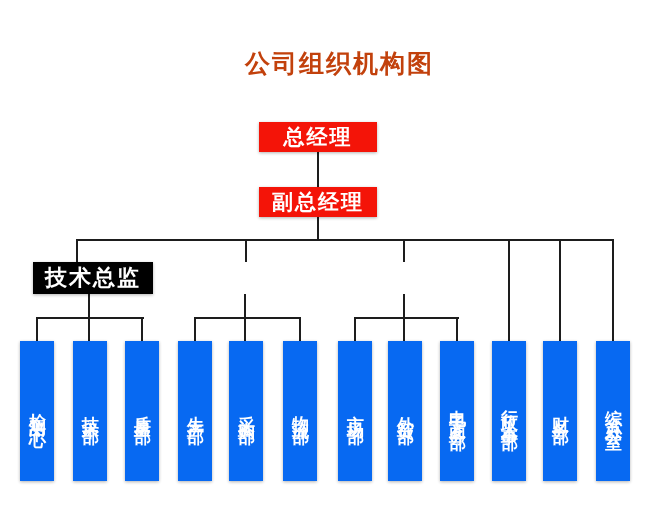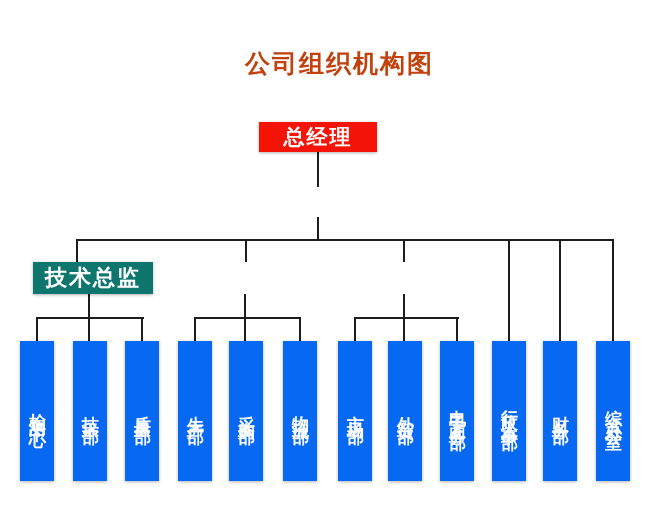--- a/index.html
+++ b/index.html
@@ -23,21 +23,21 @@
     text-align:right;
   }
   .exec {
     left:259px; width:118px; height:30px;
     background:#f41408; font-size:21px; letter-spacing:2px;
   }
   .ceo    { top:122px; }
   .deputy { top:187px; }
   .dir {
     top:262px; height:32px;
-    background:#0f766e; font-size:22px; letter-spacing:2px;
+    background:#000000; font-size:22px; letter-spacing:2px;
   }
   .dept {
     top:341px; width:34px; height:140px;
     background:#0769f2;
   }
   .dept span {
     writing-mode:vertical-rl; text-orientation:upright;
     font-size:17px; font-weight:bold; letter-spacing:6px; line-height:34px;
   }
 </style>
@@ -67,20 +67,21 @@
   <div class="line h" style="left:194px;top:317px;width:107px"></div>
   <div class="line v" style="left:194px;top:318px;height:23px"></div>
   <div class="line v" style="left:299px;top:318px;height:23px"></div>
 
   <div class="line v" style="left:403px;top:294px;height:47px"></div>
   <div class="line h" style="left:354px;top:317px;width:105px"></div>
   <div class="line v" style="left:354px;top:318px;height:23px"></div>
   <div class="line v" style="left:456px;top:318px;height:23px"></div>
 
   <div class="node exec ceo">总经理</div>
+  <div class="node exec deputy">副总经理</div>
 
   <div class="node dir" style="left:33px;width:120px">技术总监</div>
 
   <div class="node dept" style="left:20px">
       <span>检测中心</span>
     </div>
   <div class="node dept" style="left:73px">
       <span>技术部</span>
     </div>
   <div class="node dept" style="left:125px">

